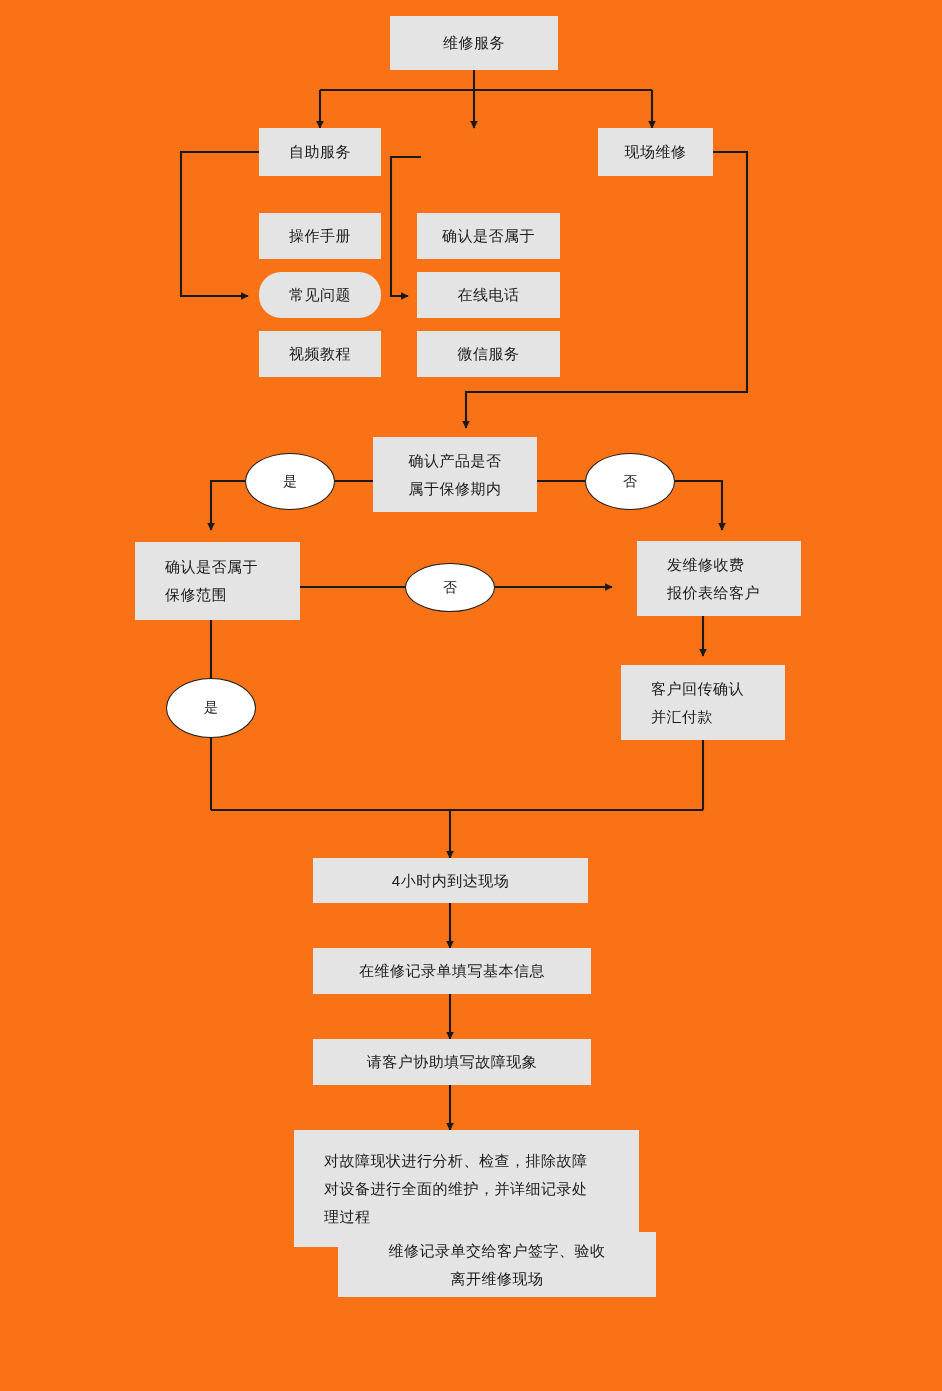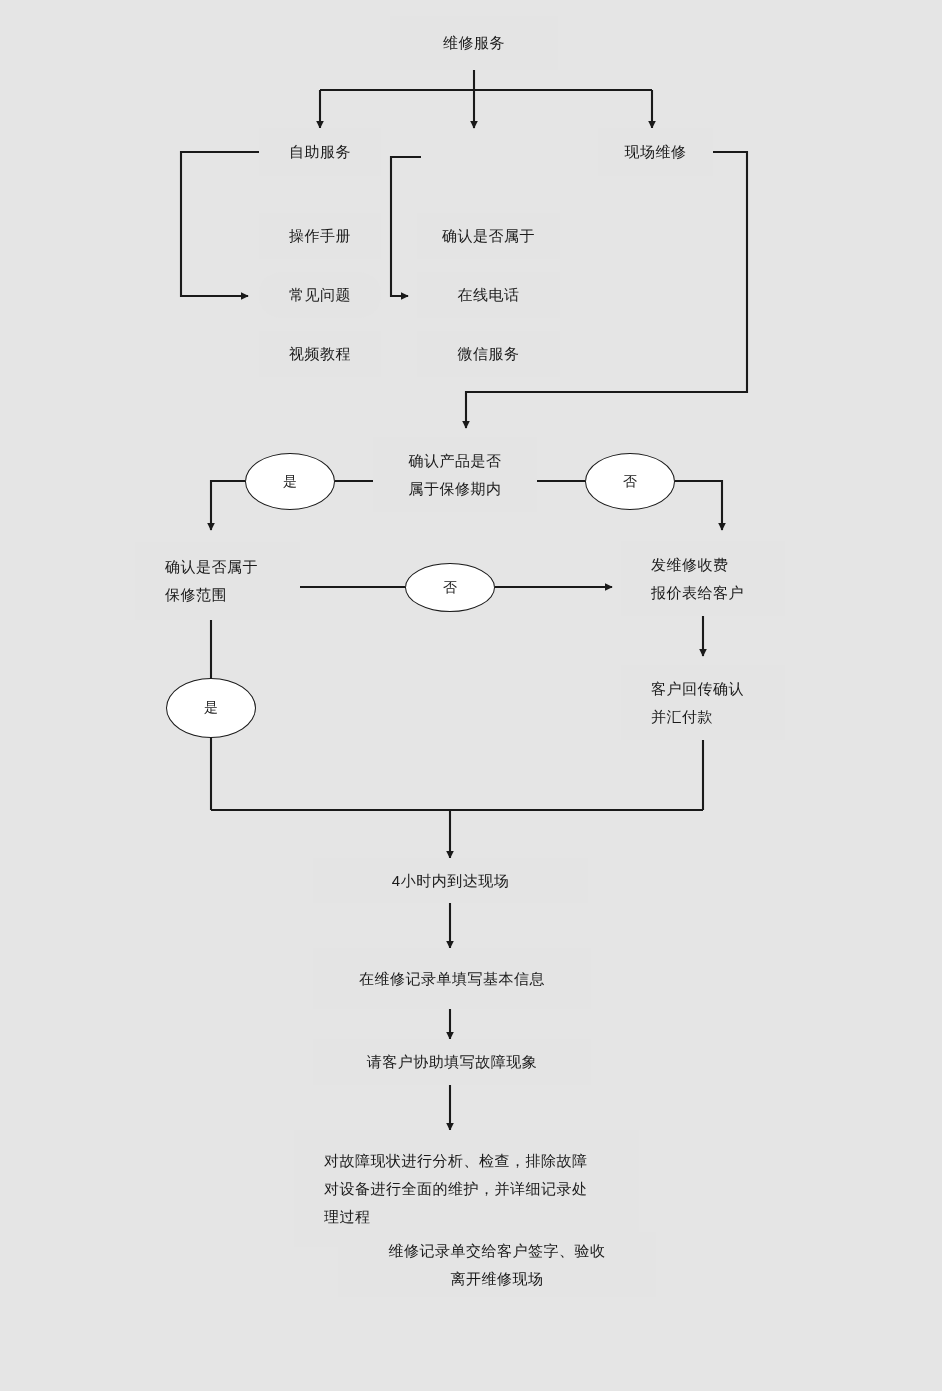--- a/index.html
+++ b/index.html
@@ -4,21 +4,21 @@
 <style>
   html, body {
     margin: 0;
     padding: 0;
     background: #ffffff;
   }
   #canvas {
     position: relative;
     width: 942px;
     height: 1391px;
-    background: #e5e5e5;
+    background: #f97316;
     font-family: "Liberation Sans", "DejaVu Sans", sans-serif;
     overflow: hidden;
   }
   svg.connectors {
     position: absolute;
     left: 0;
     top: 0;
     width: 942px;
     height: 1391px;
     pointer-events: none;
@@ -157,38 +157,38 @@
 
   <div class="node left-align" style="left:135px; top:542px; width:165px; height:78px;">
     <span class="node-text">确认是否属于</span>
     <span class="node-text">保修范围</span>
   </div>
 
   <div class="ellipse" style="left:405px; top:563px; width:90px; height:49px;">
     <span>否</span>
   </div>
 
-  <div class="node left-align" style="left:621px; top:541px; width:164px; height:75px;">
+  <div class="node left-align" style="left:637px; top:541px; width:164px; height:75px;">
     <span class="node-text">发维修收费</span>
     <span class="node-text">报价表给客户</span>
   </div>
 
   <div class="ellipse" style="left:166px; top:678px; width:90px; height:60px;">
     <span>是</span>
   </div>
 
   <div class="node left-align" style="left:621px; top:665px; width:164px; height:75px;">
     <span class="node-text">客户回传确认</span>
     <span class="node-text">并汇付款</span>
   </div>
 
   <div class="node" style="left:313px; top:858px; width:275px; height:45px;">
     <span class="node-text">4小时内到达现场</span>
   </div>
-  <div class="node" style="left:313px; top:948px; width:278px; height:61px;">
+  <div class="node" style="left:313px; top:948px; width:278px; height:46px;">
     <span class="node-text">在维修记录单填写基本信息</span>
   </div>
   <div class="node" style="left:313px; top:1039px; width:278px; height:46px;">
     <span class="node-text">请客户协助填写故障现象</span>
   </div>
   <div class="node left-align" style="left:294px; top:1130px; width:345px; height:117px;">
     <span class="node-text">对故障现状进行分析、检查，排除故障</span>
     <span class="node-text">对设备进行全面的维护，并详细记录处</span>
     <span class="node-text">理过程</span>
   </div>

